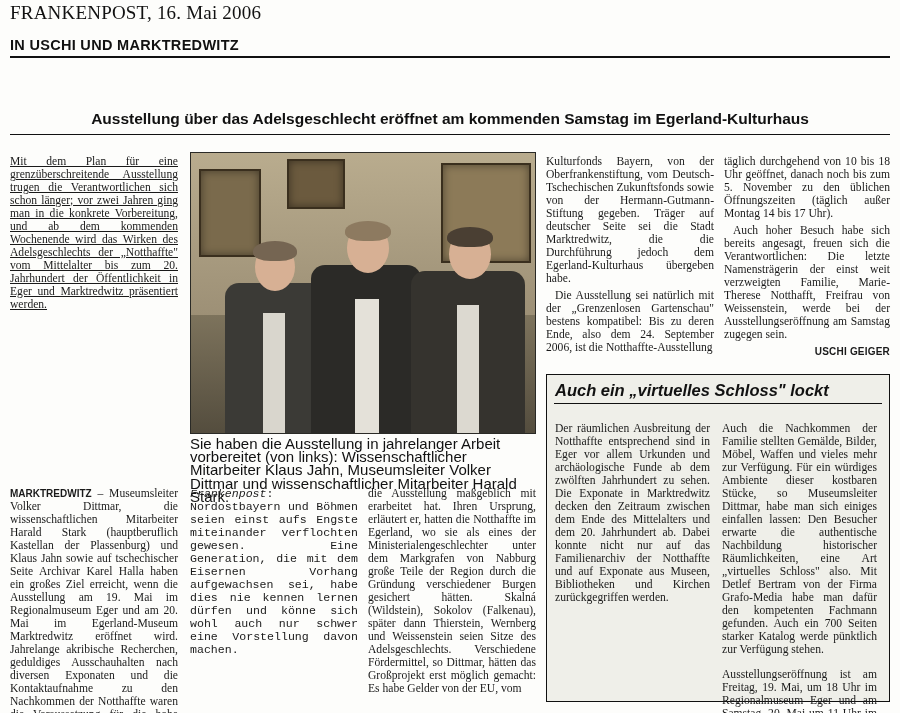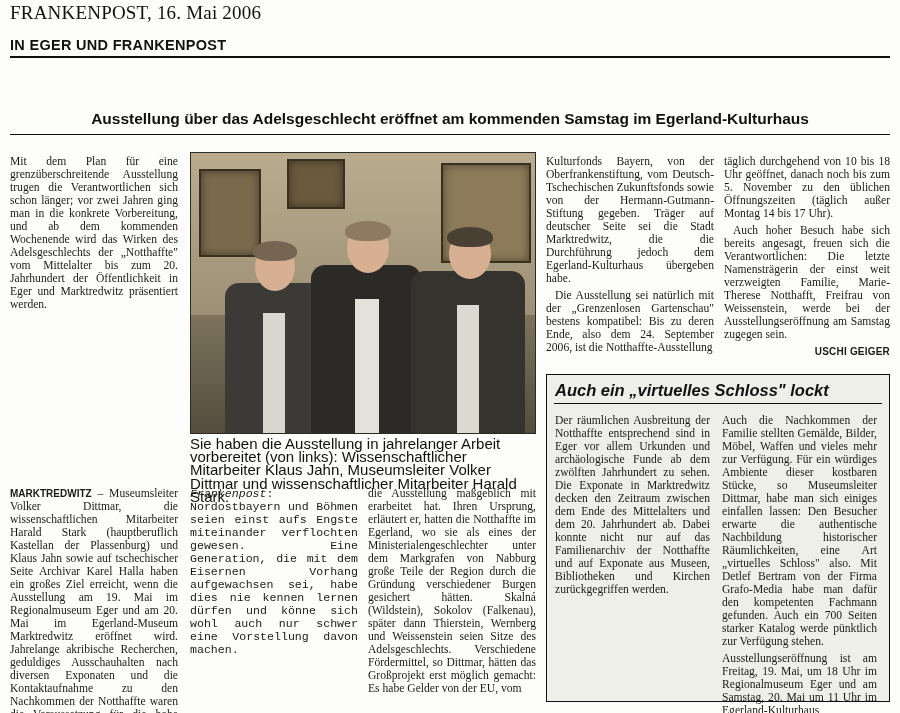--- a/index.html
+++ b/index.html
@@ -88,21 +88,21 @@
     position: absolute;
     font-size: 11.6px;
     line-height: 13.0px;
     text-align: justify;
     color: #1a1a1a;
     hyphens: auto;
   }
   .col p { margin: 0 0 4px 0; text-indent: 0; }
   .col p.ind { text-indent: 9px; }
 
-  .lead { font-weight: normal; }
+  .lead { font-weight: normal; text-decoration: underline; }
 
   .dateline {
     font-family: "Liberation Sans", sans-serif;
     font-weight: bold;
     font-size: 10px;
   }
 
   .col-1 { left: 10px;  top: 155px; width: 168px; }
   .col-1b { left: 10px; top: 487px; width: 168px; }
   .col-2 { left: 190px; top: 487px; width: 168px; font-family: Liberation Mono, monospace; }
@@ -216,31 +216,31 @@
     gap: 12px;
     padding: 0 8px;
   }
   .box-col {
     width: 155px;
     font-size: 11.6px;
     line-height: 13.0px;
     text-align: justify;
     color: #1a1a1a;
   }
-  .box-col p { margin: 4px 0 4px 0; }
+  .box-col p { margin: 12px 0 4px 0; }
 </style>
 </head>
 <body>
 
 <div class="page">
 
   <div class="masthead">FRANKENPOST, 16. Mai 2006</div>
 
   <div class="kicker-wrap">
-    <div class="kicker">IN EGER UND FRANKENPOST</div>
+    <div class="kicker">IN USCHI UND MARKTREDWITZ</div>
     <div class="kicker-rule"></div>
   </div>
 
   <div class="subhead">Ausstellung über das Adelsgeschlecht eröffnet am kommenden Samstag im Egerland-Kulturhaus</div>
   <div class="subhead-rule"></div>
 
   <div class="col col-1">
     <p class="lead">Mit dem Plan für eine grenzüberschreitende Ausstellung trugen die Verantwortlichen sich schon länger; vor zwei Jahren ging man in die konkrete Vorbereitung, und ab dem kommenden Wochenende wird das Wirken des Adelsgeschlechts der „Notthaffte" vom Mittelalter bis zum 20. Jahrhundert der Öffentlichkeit in Eger und Marktredwitz präsentiert werden.</p>
   </div>
 

